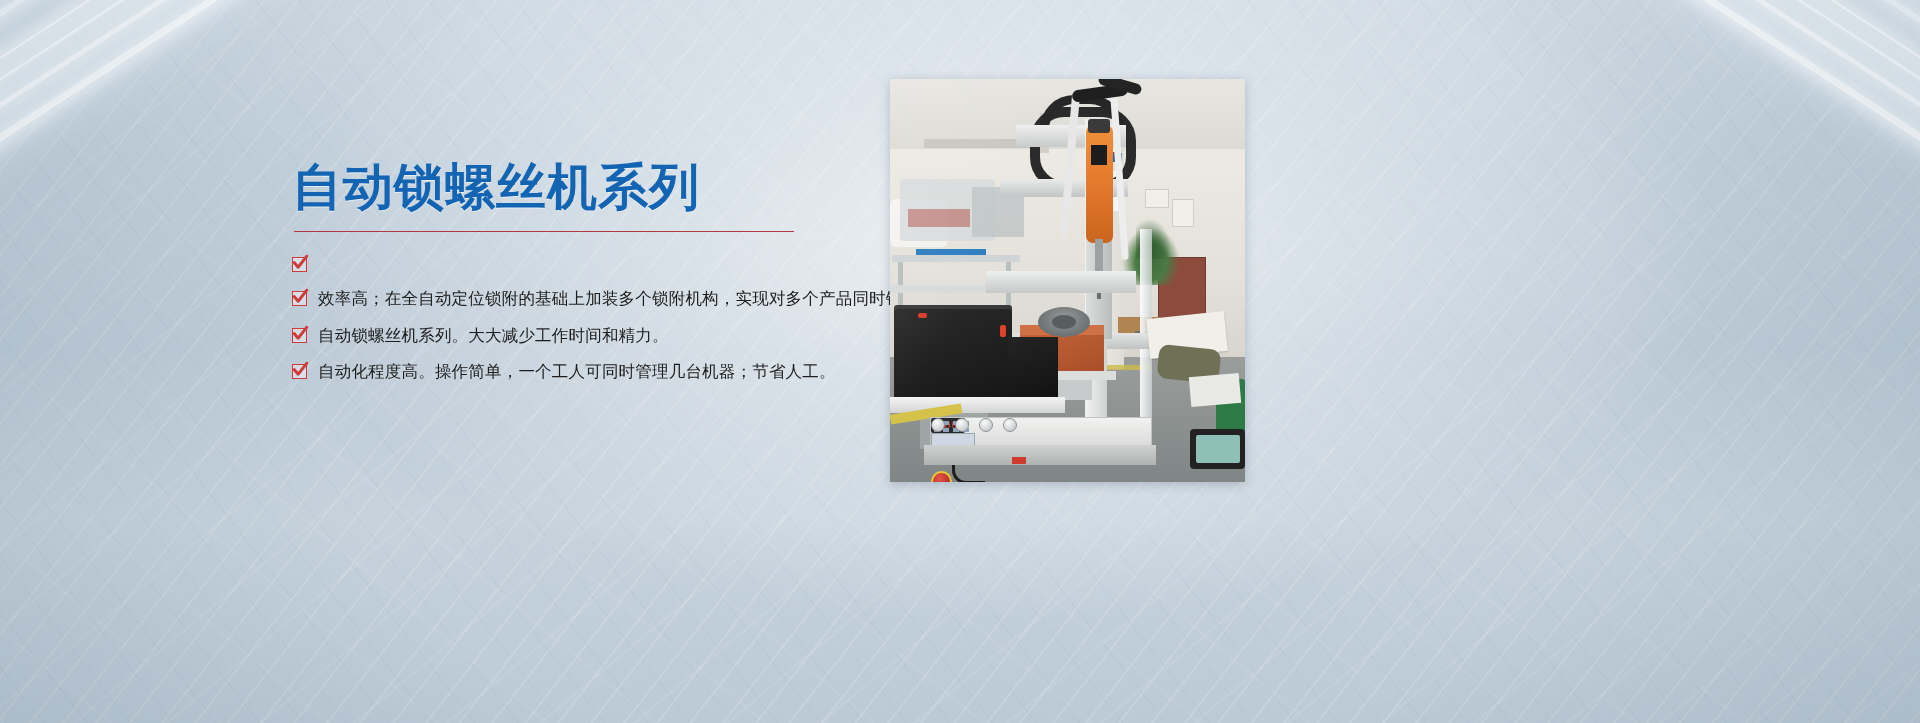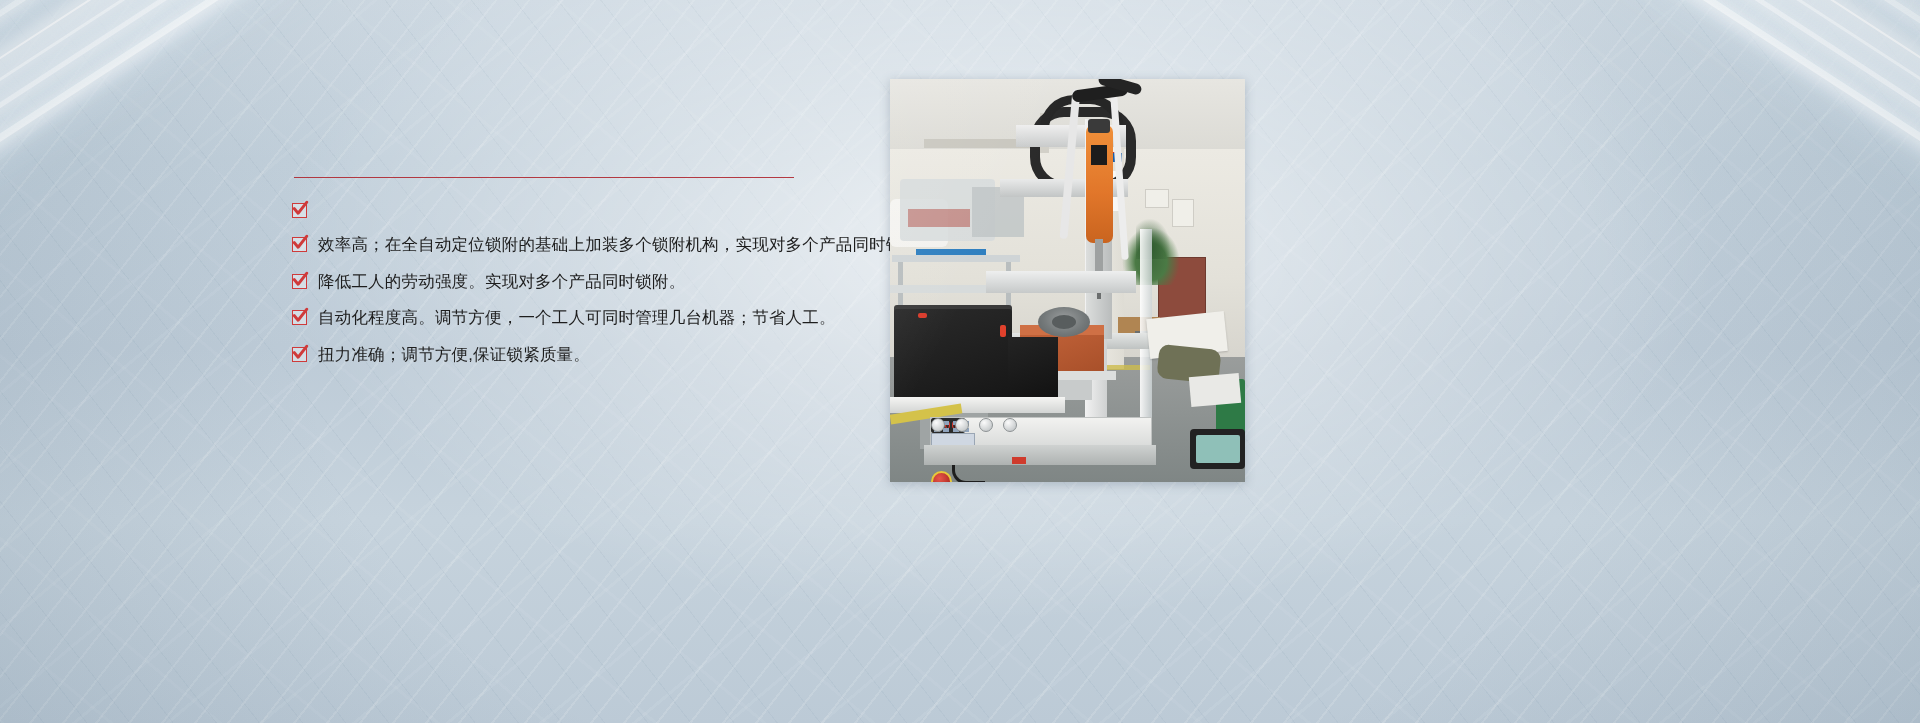--- a/index.html
+++ b/index.html
@@ -197,20 +197,21 @@
     <div class="streak R" style="right:466px;  top:-170px; width:7px;  height:1200px;"></div>
     <div class="streak R" style="right:418px;  top:-170px; width:5px;  height:1200px;"></div>
     <div class="streak R" style="right:380px;  top:-170px; width:3px;  height:1200px;"></div>
     <div class="streak R" style="right:348px;  top:-170px; width:2px;  height:1200px;"></div>
   </div>
 
   <div class="vig"></div>
 
   <div class="content">
 
+    <h1 class="title">自动锁螺丝机系列</h1>
 
 
     <div class="rule"></div>
 
     <ul class="bullets">
       <li>
         <span class="cbox">
           <svg viewBox="0 0 24 24" fill="none" stroke="#cf3a3a" stroke-width="3.6" stroke-linecap="round" stroke-linejoin="round">
               <polyline points="4,12 9,18 20,4"></polyline>
             </svg>
@@ -223,37 +224,29 @@
             </svg>
         </span>
         <span>效率高；在全自动定位锁附的基础上加装多个锁附机构，实现对多个产品同时锁附。</span>
       </li>
       <li>
         <span class="cbox">
           <svg viewBox="0 0 24 24" fill="none" stroke="#cf3a3a" stroke-width="3.6" stroke-linecap="round" stroke-linejoin="round">
               <polyline points="4,12 9,18 20,4"></polyline>
             </svg>
         </span>
-        <span>降低工人的劳动强度。实现对多个产品同时锁附。</span>
+        <span>自动锁螺丝机系列。大大减少工作时间和精力。</span>
       </li>
       <li>
         <span class="cbox">
           <svg viewBox="0 0 24 24" fill="none" stroke="#cf3a3a" stroke-width="3.6" stroke-linecap="round" stroke-linejoin="round">
               <polyline points="4,12 9,18 20,4"></polyline>
             </svg>
         </span>
-        <span>自动化程度高。调节方便，一个工人可同时管理几台机器；节省人工。</span>
-      </li>
-      <li>
-        <span class="cbox">
-          <svg viewBox="0 0 24 24" fill="none" stroke="#cf3a3a" stroke-width="3.6" stroke-linecap="round" stroke-linejoin="round">
-              <polyline points="4,12 9,18 20,4"></polyline>
-            </svg>
-        </span>
-        <span>扭力准确；调节方便,保证锁紧质量。</span>
+        <span>自动化程度高。操作简单，一个工人可同时管理几台机器；节省人工。</span>
       </li>
     </ul>
   </div>
 
   <div class="photo">
     <div class="ph room-ceiling"></div>
     <div class="ph room-wall"></div>
     <div class="ph room-floor"></div>
     <div class="ph beam1"></div>
     <div class="ph beam2"></div>

